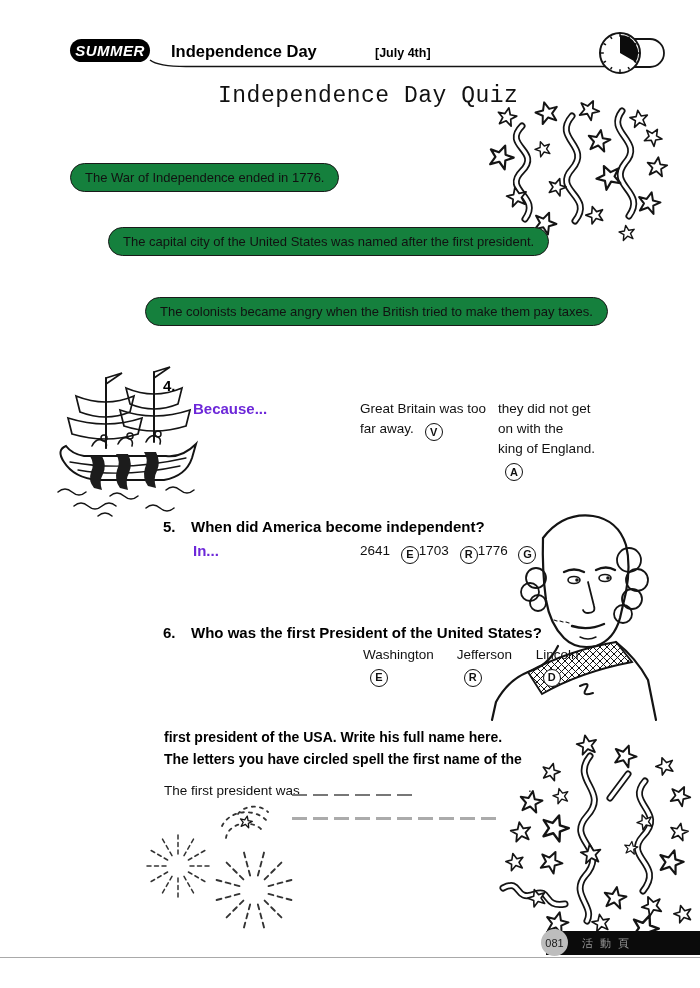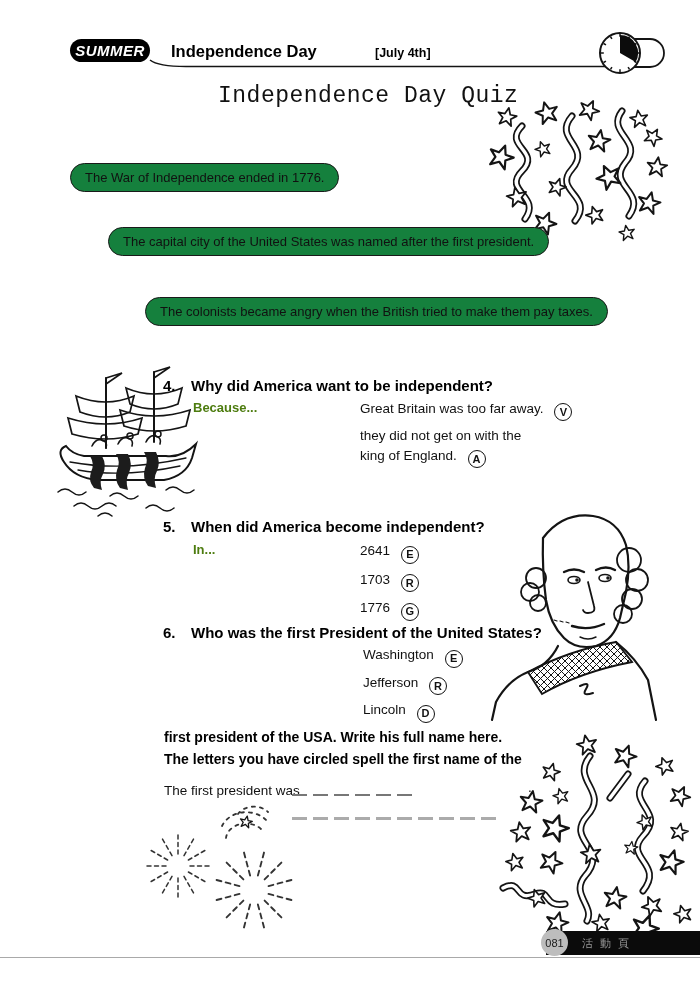--- a/index.html
+++ b/index.html
@@ -17,22 +17,22 @@
     letter-spacing:.5px;color:#111;white-space:nowrap;}
 
   
   .bubble{position:absolute;border:1.6px solid #1a1a1a;border-radius:16px;padding:6px 14px;
     font-size:13px;white-space:nowrap;background:#15803d;z-index:2;color:#111;}
 
   
   .qblock{position:absolute;width:440px;}
   .q-head{display:flex;font-weight:700;font-size:15px;color:#000;}
   .q-num{width:28px;flex:0 0 28px;}
-  .q-lead{position:absolute;left:30px;font-weight:700;font-size:13px;color:#4d7c0f;}
-  .opts{position:absolute;display:flex;flex-direction:column;}
+  .q-lead{position:absolute;left:30px;font-weight:700;font-size:15px;color:#6d28d9;}
+  .opts{position:absolute;display:flex;flex-direction:row;}
   .opt{font-size:13.5px;line-height:20px;color:#111;}
   .opt.gap5{margin-bottom:5px;}
   .opt.row19{line-height:19px;margin-bottom:6px;}
   .opt.row19b{line-height:19px;margin-bottom:5px;}
   .circle-letter{display:inline-flex;align-items:center;justify-content:center;
     width:16px;height:16px;border:1.7px solid #111;border-radius:50%;
     font-weight:700;font-size:11px;margin-left:7px;vertical-align:-3px;background:#fff;}
 
   
   .instruction{left:164px;top:727px;font-weight:700;font-size:14px;line-height:21.5px;color:#000;white-space:nowrap;}
@@ -162,21 +162,20 @@
     <path class="wv" d="M56,130 q7,-6 14,0 t14,0"></path>
     <path class="wv" d="M112,124 q7,-6 14,0 t14,0"></path>
     <path class="wv" d="M20,140 q7,-6 14,0 t14,0 t14,0"></path>
     <path class="wv" d="M92,142 q7,-6 14,0 t14,0"></path>
     <path class="wv" d="M44,150 q7,-6 14,0"></path>
   </svg>
 
   <div class="qblock" style="left:163px;top:377px">
     <div class="q-head">
       <span class="q-num">4.</span>
-      <span>Why did America want to be independent?</span>
     </div>
     <div class="q-lead" style="top:23px">Because...</div>
     <div class="opts" style="left:197px;top:22px">
       <div class="opt gap5">
         <span>Great Britain was too far away.</span>
         <span class="circle-letter">V</span>
       </div>
       <div class="opt gap5">
         <div>they did not get on with the</div>
         <div><span>king of England.</span>

